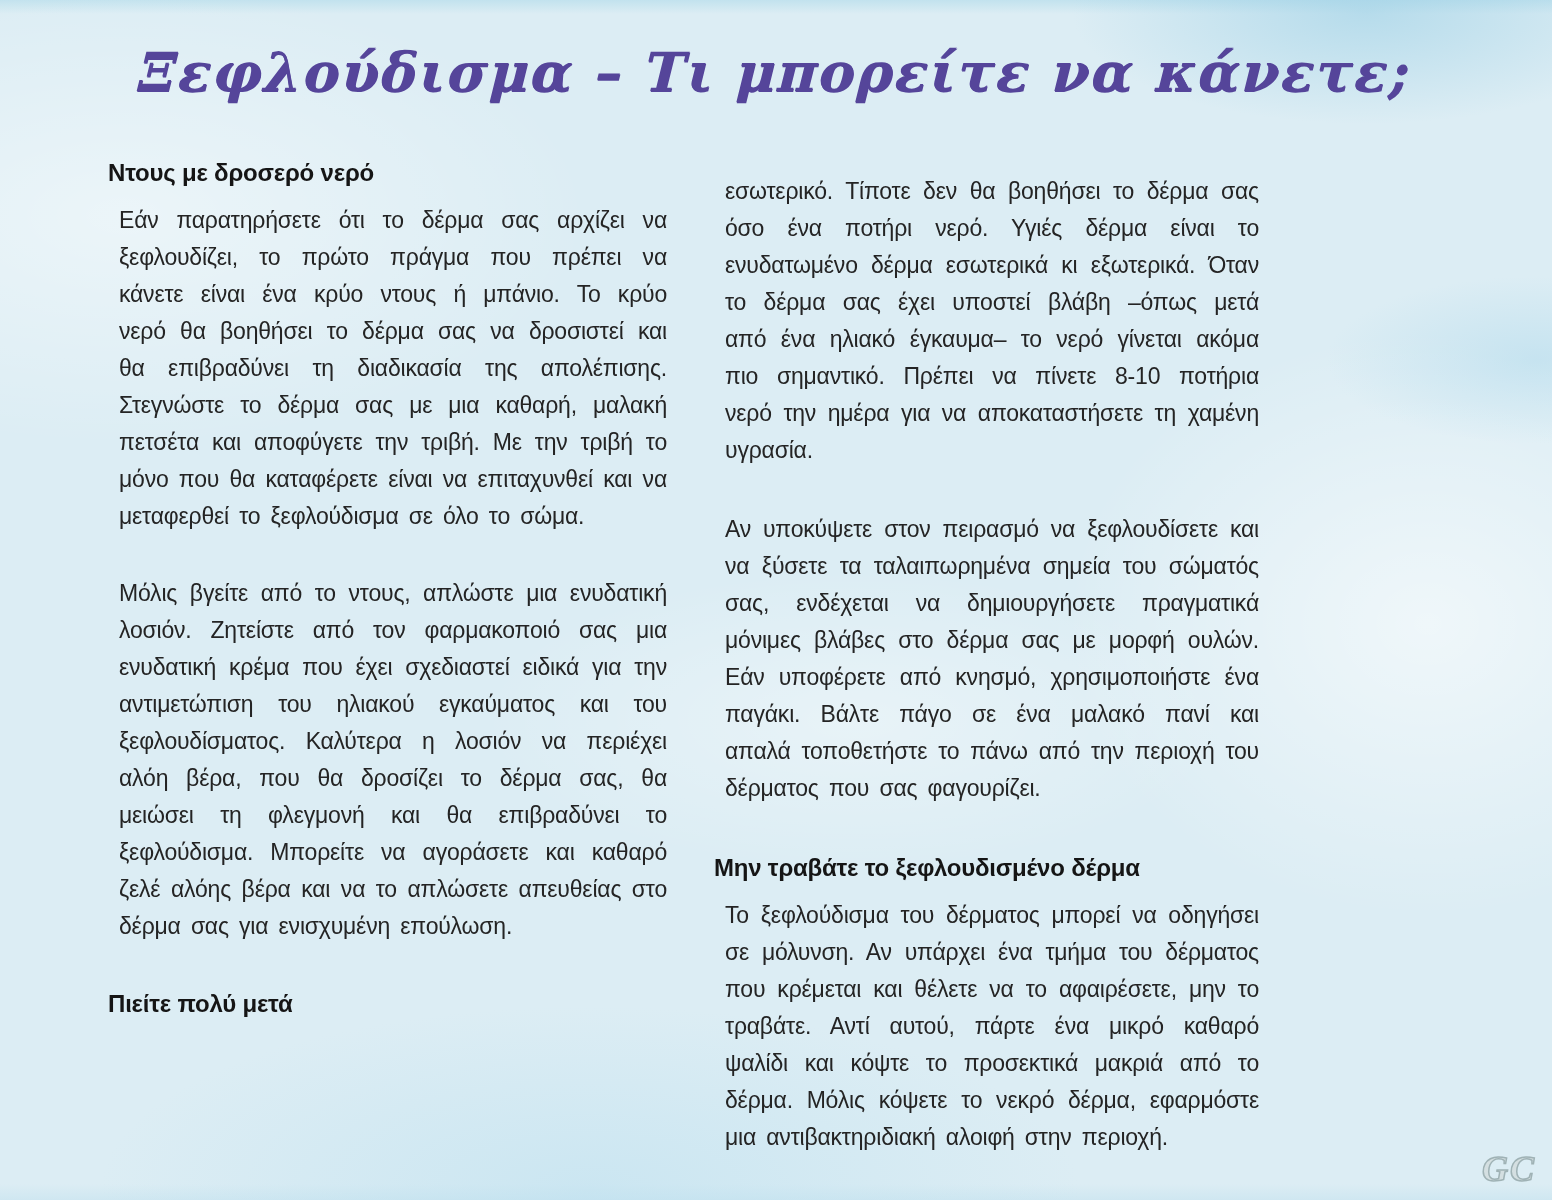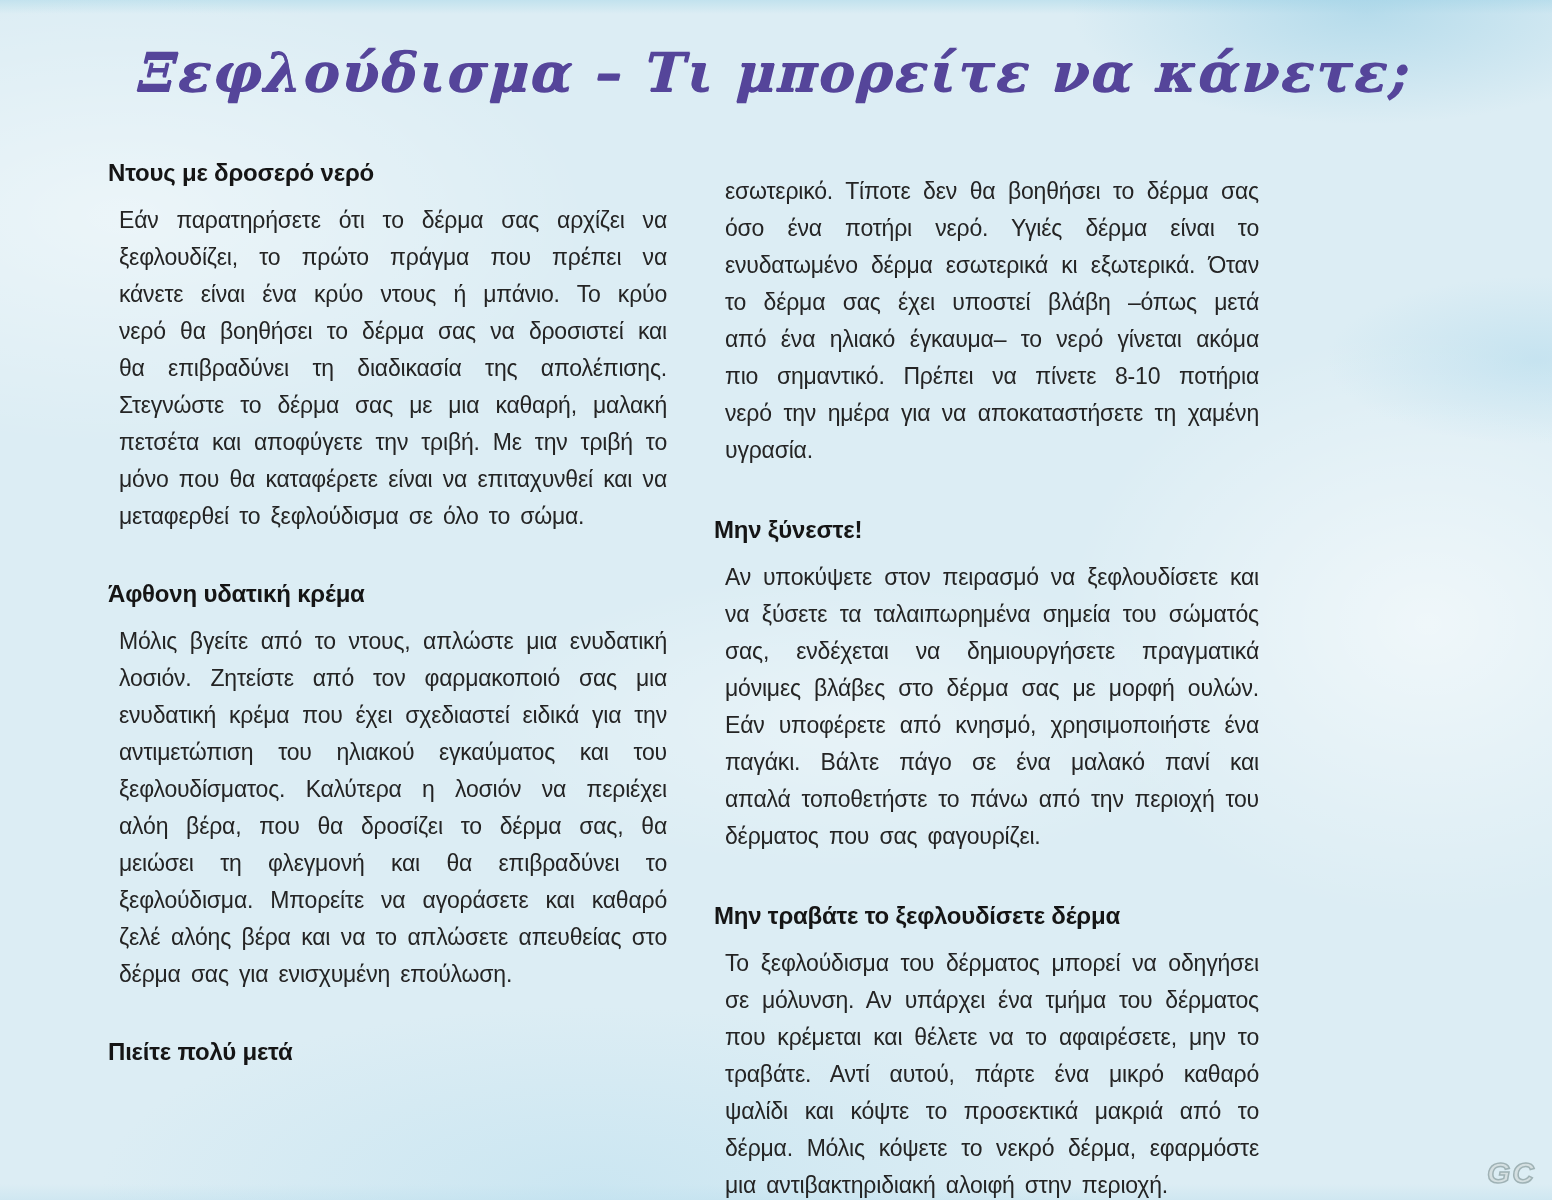--- a/index.html
+++ b/index.html
@@ -60,24 +60,24 @@
     letter-spacing: -0.2px;
     color: #242424;
   }
   section { margin: 0; }
   .col-left section + section { margin-top: 40px; }
   .col-right section { margin-top: 42px; }
   .watermark {
     position: absolute;
     right: 16px;
     bottom: 10px;
-    font-family: Liberation Sans, sans-serif;
+    font-family: Liberation Serif, serif;
     font-style: italic;
     font-weight: 900;
-    font-size: 30px;
+    font-size: 36px;
     letter-spacing: 2px;
     color: #d4dfe1;
     margin-left: 8px;
     -webkit-text-stroke: 1.5px #9fb2b5;
   }
 </style>
 </head>
 <body>
 
 <div class="page">
@@ -85,36 +85,34 @@
   <h1 class="title">Ξεφλούδισμα – Τι μπορείτε να κάνετε;</h1>
 
   <div class="columns">
 
     <div class="col-left">
       <section>
         <h2 class="section-heading">Ντους με δροσερό νερό</h2>
         <p class="section-body">Εάν παρατηρήσετε ότι το δέρμα σας αρχίζει να ξεφλουδίζει, το πρώτο πράγμα που πρέπει να κάνετε είναι ένα κρύο ντους ή μπάνιο. Το κρύο νερό θα βοηθήσει το δέρμα σας να δροσιστεί και θα επιβραδύνει τη διαδικασία της απολέπισης. Στεγνώστε το δέρμα σας με μια καθαρή, μαλακή πετσέτα και αποφύγετε την τριβή. Με την τριβή το μόνο που θα καταφέρετε είναι να επιταχυνθεί και να μεταφερθεί το ξεφλούδισμα σε όλο το σώμα.</p>
       </section>
       <section>
-        <h2 class="section-heading">Άφθονη υδατική κρέμα</h2>
         <p class="section-body">Μόλις βγείτε από το ντους, απλώστε μια ενυδατική λοσιόν. Ζητείστε από τον φαρμακοποιό σας μια ενυδατική κρέμα που έχει σχεδιαστεί ειδικά για την αντιμετώπιση του ηλιακού εγκαύματος και του ξεφλουδίσματος. Καλύτερα η λοσιόν να περιέχει αλόη βέρα, που θα δροσίζει το δέρμα σας, θα μειώσει τη φλεγμονή και θα επιβραδύνει το ξεφλούδισμα. Μπορείτε να αγοράσετε και καθαρό ζελέ αλόης βέρα και να το απλώσετε απευθείας στο δέρμα σας για ενισχυμένη επούλωση.</p>
       </section>
       <section>
         <h2 class="section-heading">Πιείτε πολύ μετά</h2>
       </section>
     </div>
 
     <div class="col-right">
       <p class="continuation">εσωτερικό. Τίποτε δεν θα βοηθήσει το δέρμα σας όσο ένα ποτήρι νερό. Υγιές δέρμα είναι το ενυδατωμένο δέρμα εσωτερικά κι εξωτερικά. Όταν το δέρμα σας έχει υποστεί βλάβη –όπως μετά από ένα ηλιακό έγκαυμα– το νερό γίνεται ακόμα πιο σημαντικό. Πρέπει να πίνετε 8-10 ποτήρια νερό την ημέρα για να αποκαταστήσετε τη χαμένη υγρασία.</p>
       <section>
-        <h2 class="section-heading">Μην ξύνεστε!</h2>
         <p class="section-body">Αν υποκύψετε στον πειρασμό να ξεφλουδίσετε και να ξύσετε τα ταλαιπωρημένα σημεία του σώματός σας, ενδέχεται να δημιουργήσετε πραγματικά μόνιμες βλάβες στο δέρμα σας με μορφή ουλών. Εάν υποφέρετε από κνησμό, χρησιμοποιήστε ένα παγάκι. Βάλτε πάγο σε ένα μαλακό πανί και απαλά τοποθετήστε το πάνω από την περιοχή του δέρματος που σας φαγουρίζει.</p>
       </section>
       <section>
-        <h2 class="section-heading">Μην τραβάτε το ξεφλουδίσετε δέρμα</h2>
+        <h2 class="section-heading">Μην τραβάτε το ξεφλουδισμένο δέρμα</h2>
         <p class="section-body">Το ξεφλούδισμα του δέρματος μπορεί να οδηγήσει σε μόλυνση. Αν υπάρχει ένα τμήμα του δέρματος που κρέμεται και θέλετε να το αφαιρέσετε, μην το τραβάτε. Αντί αυτού, πάρτε ένα μικρό καθαρό ψαλίδι και κόψτε το προσεκτικά μακριά από το δέρμα. Μόλις κόψετε το νεκρό δέρμα, εφαρμόστε μια αντιβακτηριδιακή αλοιφή στην περιοχή.</p>
       </section>
     </div>
 
   </div>
 
   <div class="watermark">GC</div>
 
 </div>
 

